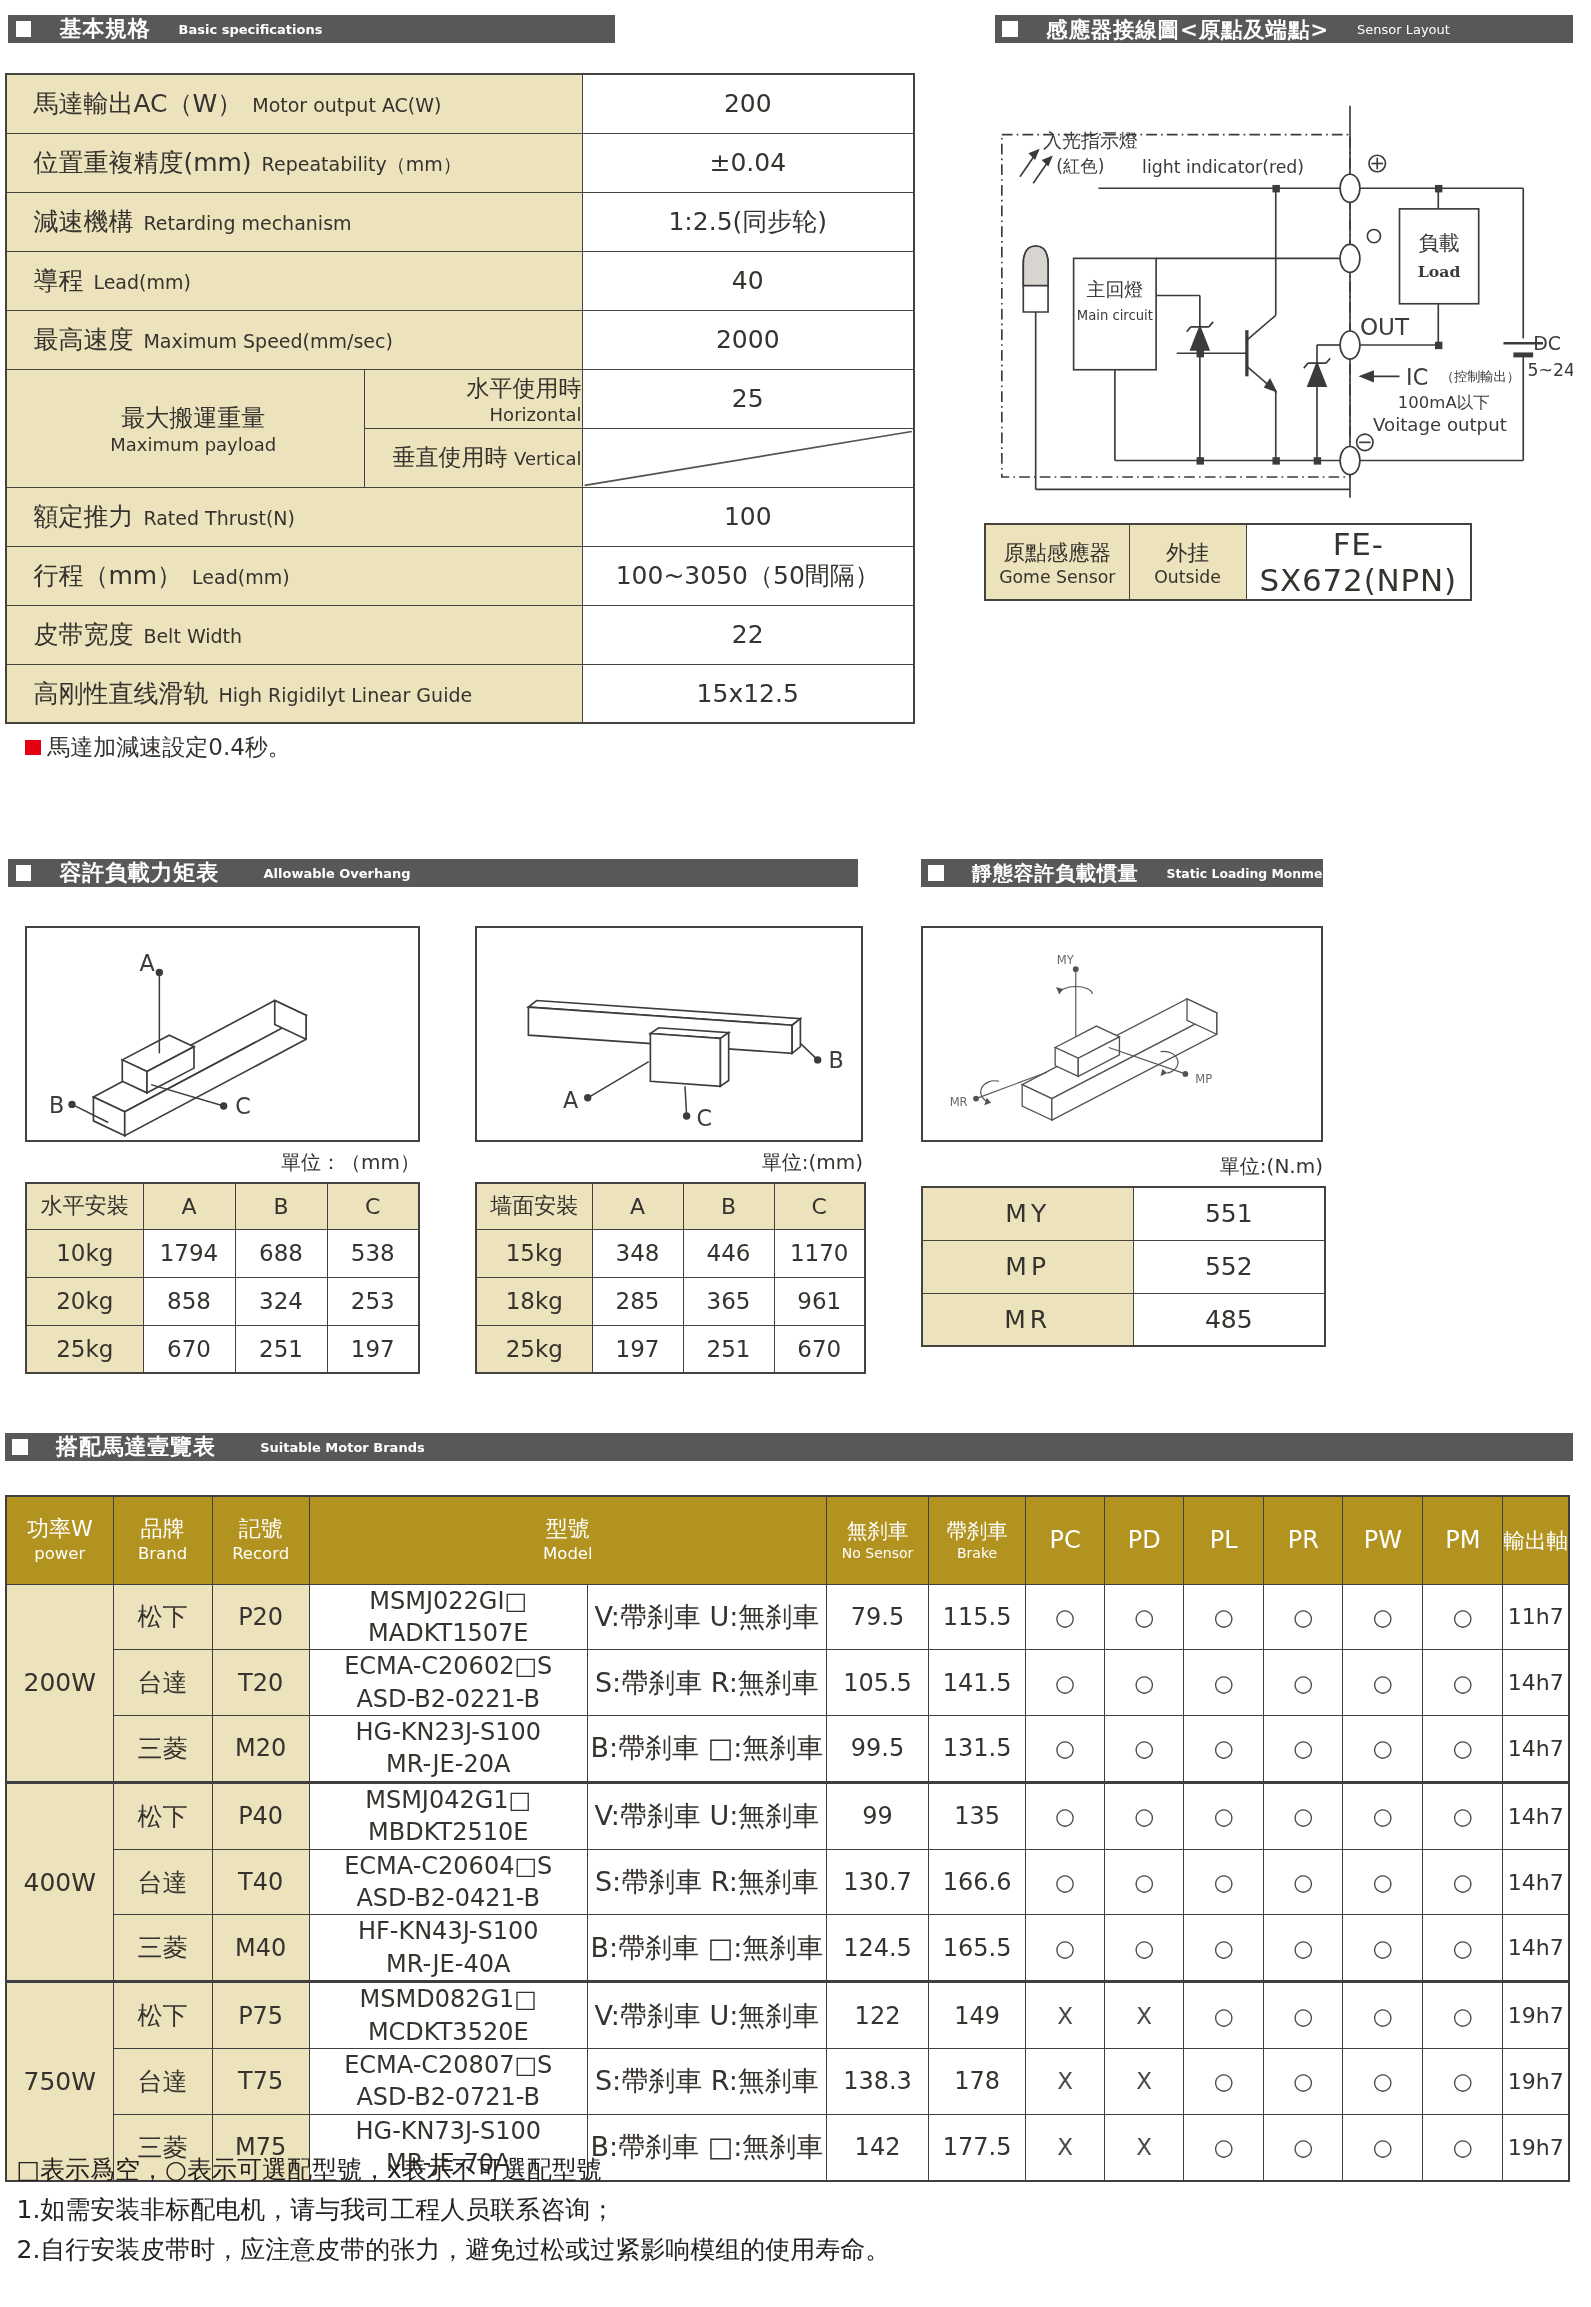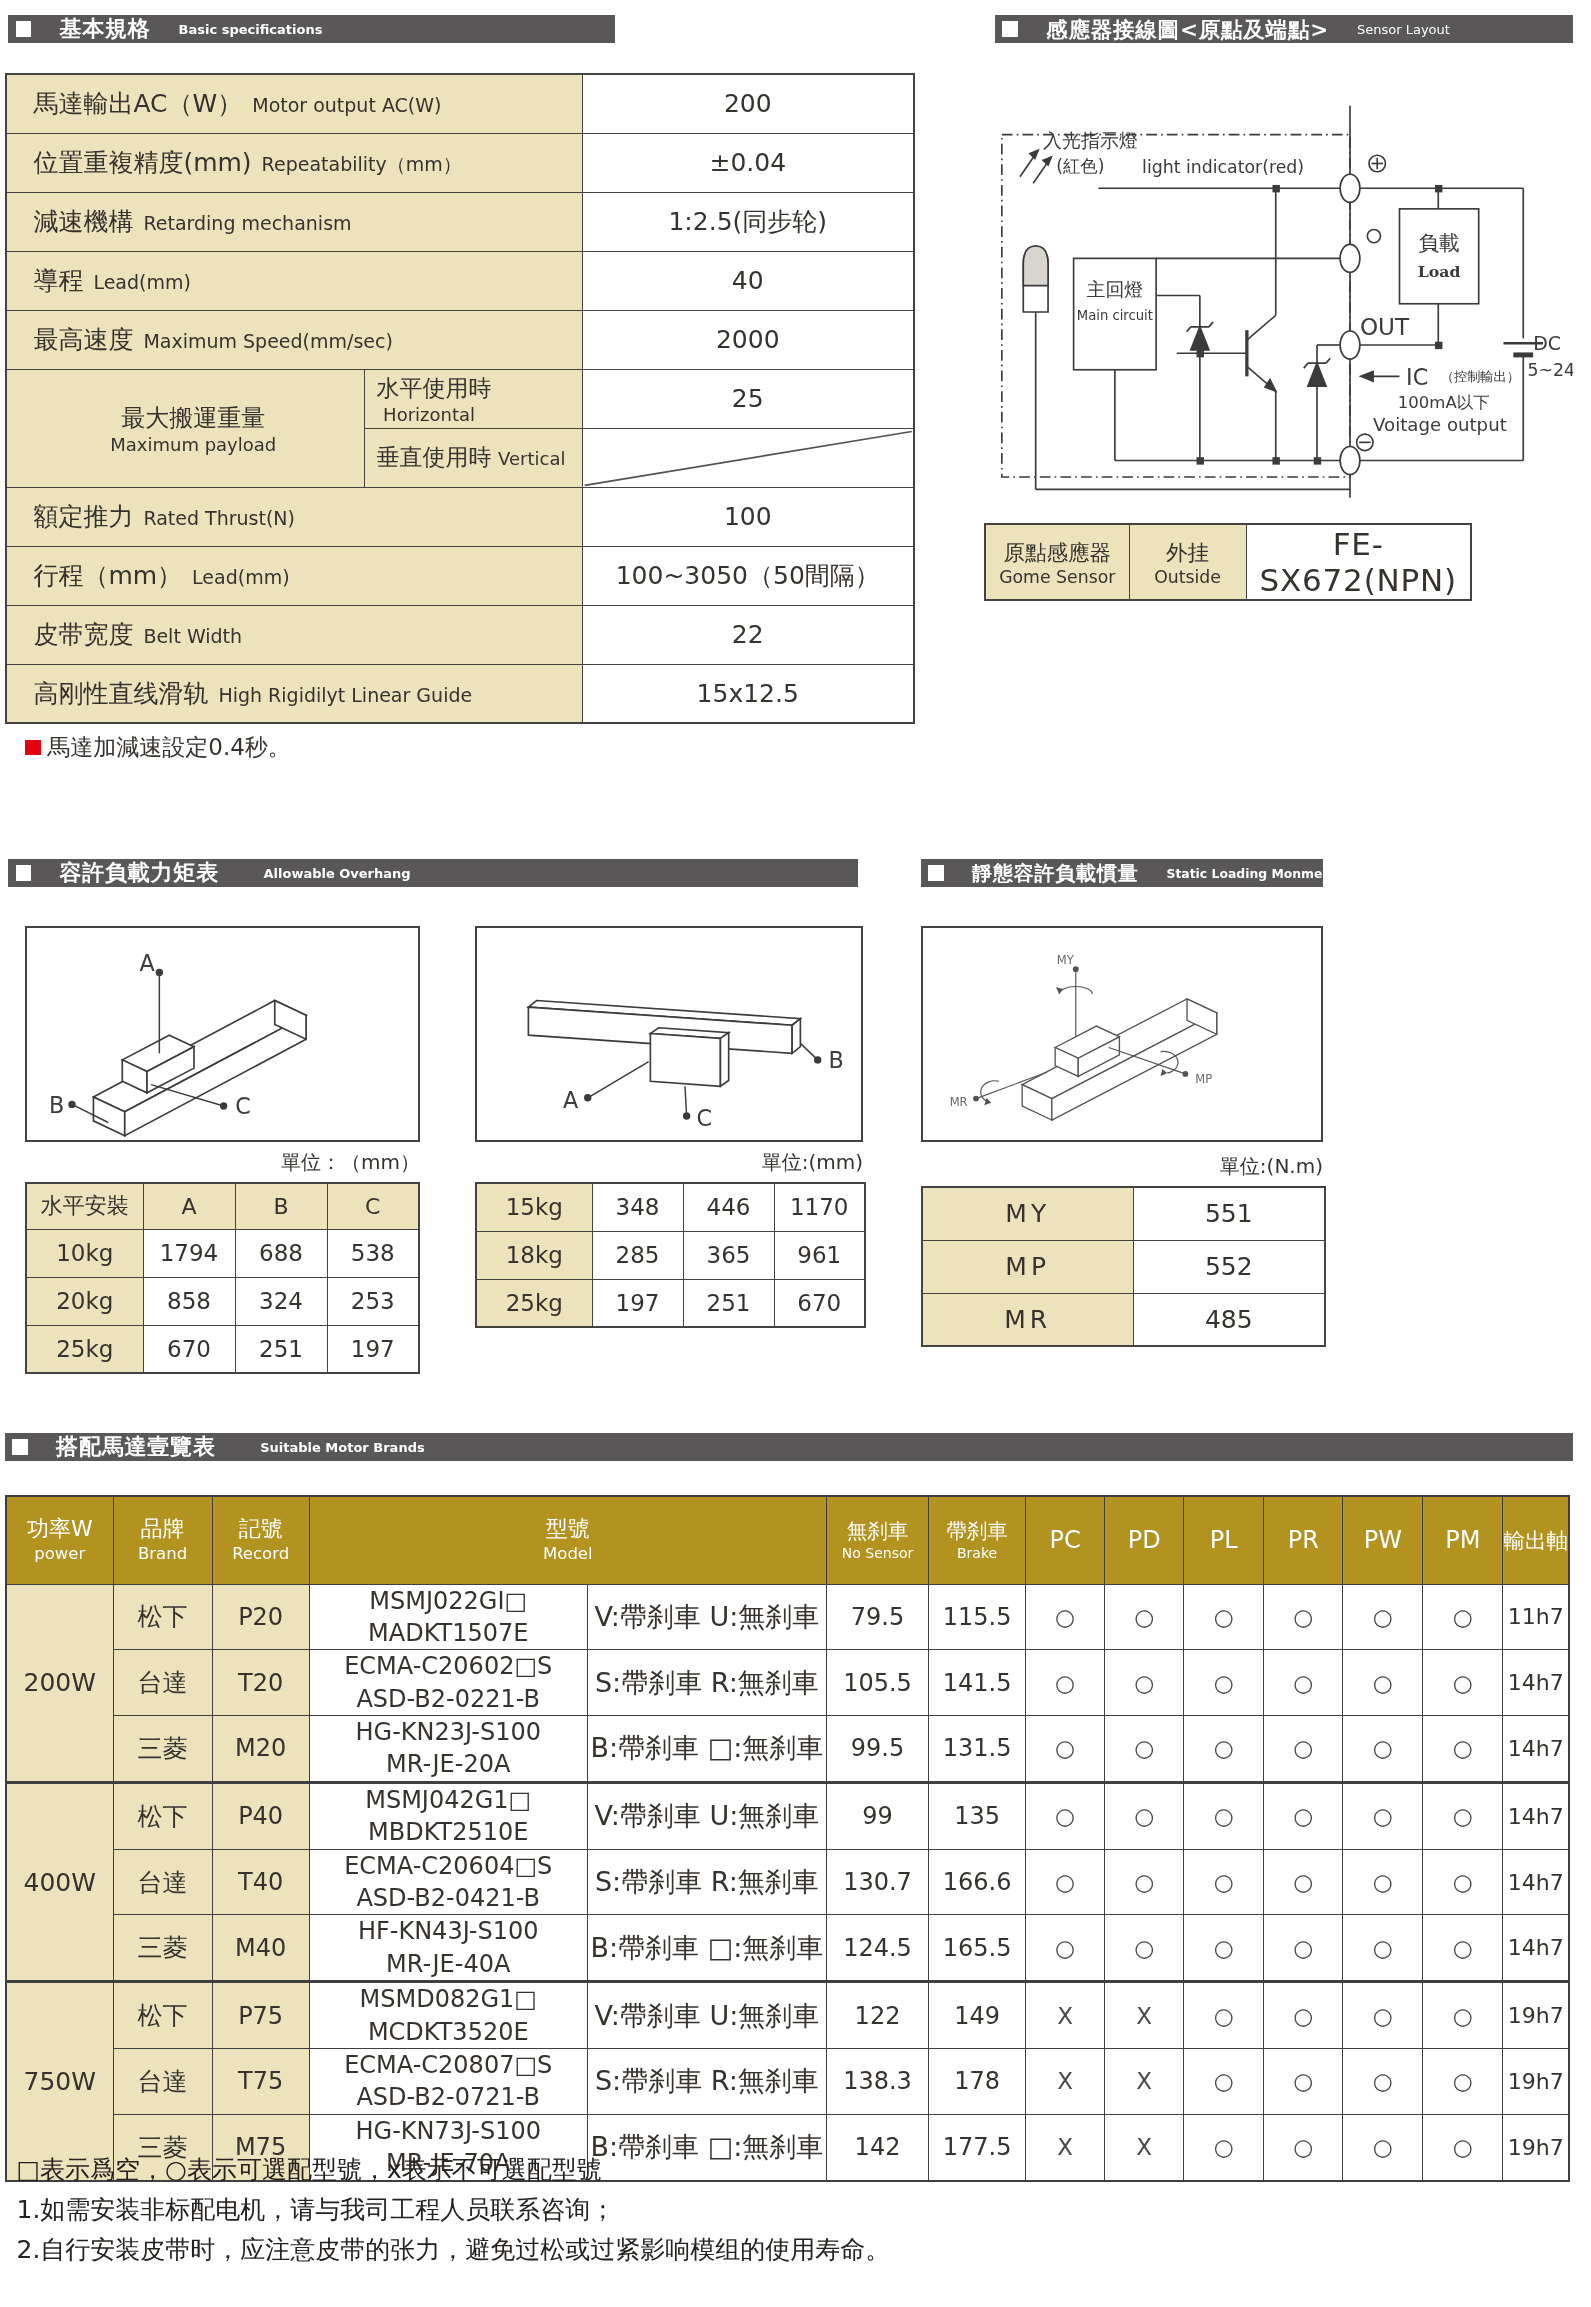--- a/index.html
+++ b/index.html
@@ -19,21 +19,21 @@
   .btab{left:5px;top:73px;width:908px;border:2.5px solid #454340}
   .btab td{border:1.7px solid #454340}
   .btab tr{height:59px}
   .btab td.l{background:#ece3bd;padding-left:26.4px;text-align:left}
   .btab .lc{font-size:25px}
   .btab .le{font-size:19px;margin-left:10px}
   .btab td.v{background:#fff;text-align:center;font-size:25px}
   .btab td.pc{background:#ece3bd;text-align:center;padding-left:16px}
   .btab td.pc .lc{font-size:24px;display:block}
   .btab td.pc .le{font-size:18px;margin-left:0;display:block}
-  .btab td.ps{background:#ece3bd;text-align:left;padding-left:12px}
+  .btab td.ps{background:#ece3bd;text-align:right;padding-left:12px}
   .btab td.ps .lc{font-size:23px}
   .btab td.ps .le{font-size:18px;margin-left:6.6px}
   .slashcell{position:relative;padding:0}
   .slashcell svg{position:absolute;left:0;top:0;width:100%;height:100%;display:block}
 
   .note{position:absolute;left:25px;top:732px;display:flex;align-items:center;gap:6.6px;font-size:23px}
   .rsq{width:15.7px;height:15.7px;background:#e50012;flex:0 0 auto}
 
   
   .sensorsvg{position:absolute;left:995px;top:48px}
@@ -428,20 +428,26 @@
     </table>
 
   <table class="otab" style="left:475px;top:1182px;width:388px">
     <colgroup>
         <col style="width:116px">
         <col style="width:91px">
         <col style="width:91px">
         <col style="width:91px">
       </colgroup>
     <tbody>
+        <tr class="h">
+      <th>墙面安裝</th>
+      <th>A</th>
+      <th>B</th>
+      <th>C</th>
+    </tr>
     <tr>
       <td class="g">15kg</td>
       <td>348</td>
       <td>446</td>
       <td>1170</td>
     </tr>
     <tr>
       <td class="g">18kg</td>
       <td>285</td>
       <td>365</td>

